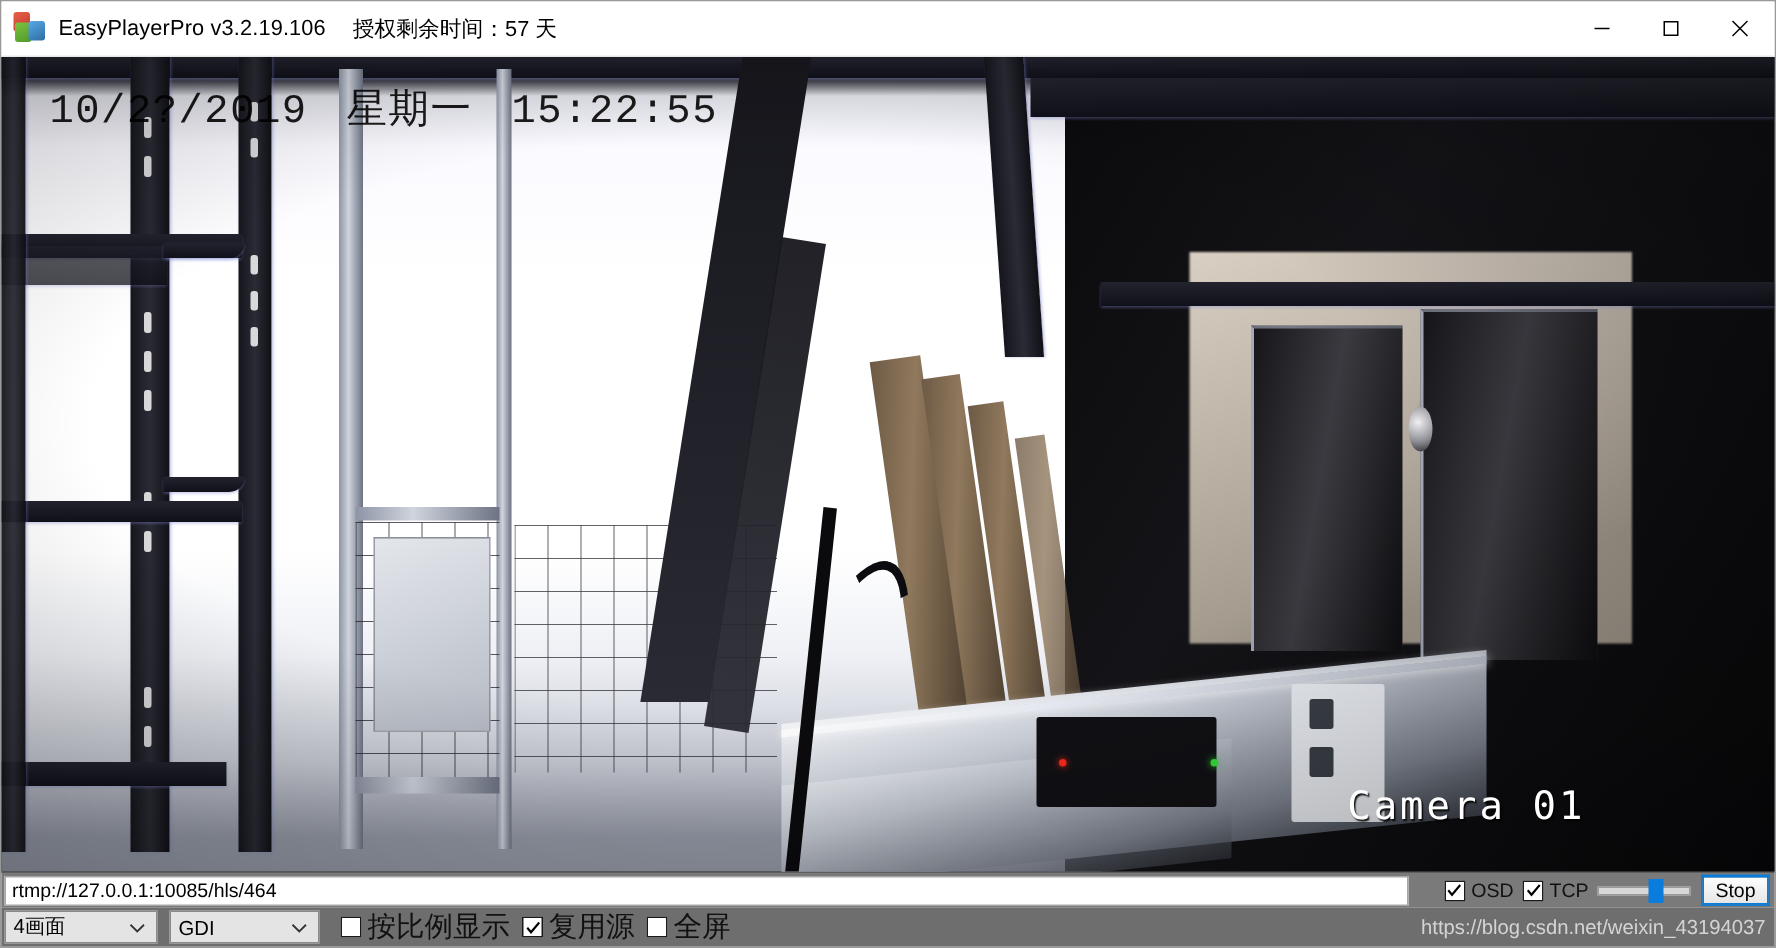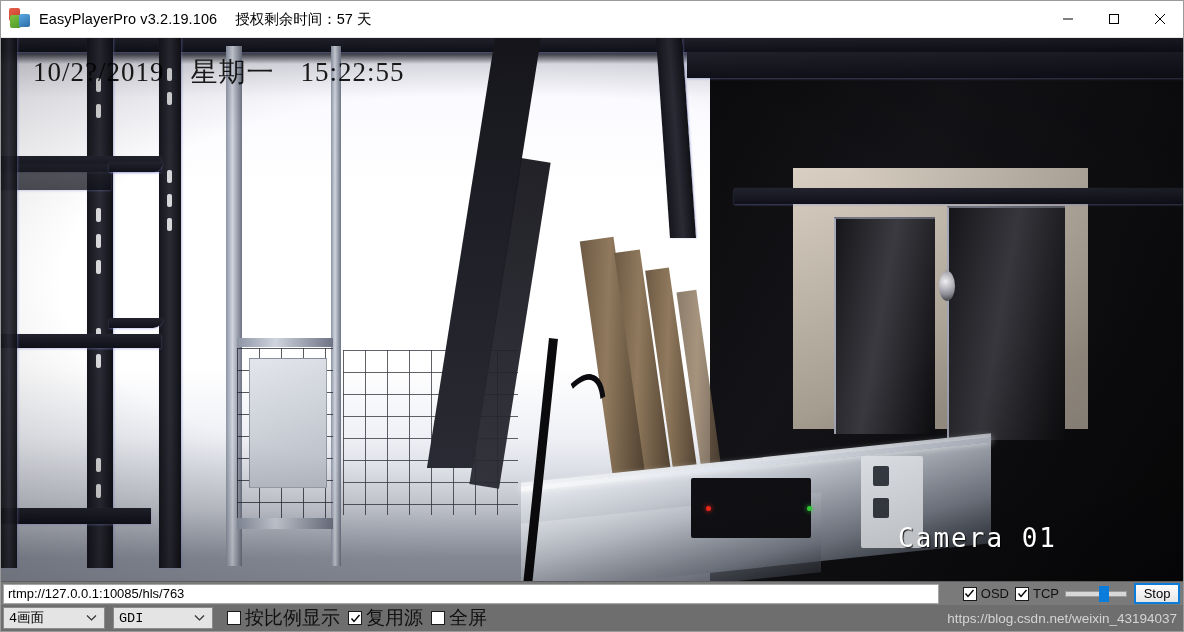--- a/index.html
+++ b/index.html
@@ -178,21 +178,21 @@
     color: #19e619;
     font-family: "Liberation Sans", sans-serif;
     font-weight: bold;
     font-size: 19px;
     letter-spacing: -0.2px;
     text-shadow: 1px 1px 0 #000, -1px 1px 0 #000, 1px -1px 0 #000, -1px -1px 0 #000;
     white-space: nowrap;
   }
   .osd-time {
     position: absolute; left: 32px; top: 16px;
-    font-family: Liberation Serif, serif;
+    font-family: Liberation Mono, monospace;
     font-size: 27px;
     color: #1c1c1c;
     white-space: nowrap;
     mix-blend-mode: multiply;
     letter-spacing: 1px;
   }
   .osd-time .sep { display: inline-block; width: 26px; }
   .osd-camera {
     position: absolute; right: 126px; bottom: 28px;
     font-family: "DejaVu Sans Mono", monospace;
@@ -268,21 +268,21 @@
     gap: 8px; padding: 0 2px;
     position: relative;
   }
   .combo {
     height: 22px; background: #e4e4e4;
     border: 1px solid #8a8a8a;
     display: flex; align-items: center;
     font-size: 13.5px; color: #000;
     padding-left: 5px;
     position: relative;
-    font-family: Liberation Mono, monospace;
+    font-family: Liberation Sans, sans-serif;
   }
   .combo.first { width: 102px; }
   .combo.second { width: 100px; }
   .combo .chev {
     position: absolute; right: 7px; top: 50%; transform: translateY(-50%);
   }
   .toolbar .chk { color: #111; font-size: 19px; }
   .toolbar .chk.first { margin-left: 6px; }
   .watermark {
     position: absolute; right: 6px; top: 50%; transform: translateY(-50%);
@@ -413,21 +413,21 @@
 
 
     <div class="osd-time">
       <span>10/2?/2019</span><span class="sep"></span><span>星期一</span><span class="sep"></span><span>15:22:55</span>
     </div>
 
     <div class="osd-camera">Camera 01</div>
   </div>
 
   <div class="statusbar">
-    <div class="url-field" title="rtmp://">rtmp://127.0.0.1:10085/hls/763</div>
+    <div class="url-field" title="rtmp://">rtmp://127.0.0.1:10085/hls/464</div>
 
     <div class="status-right">
       <div class="chk">
         <span class="box">
           <svg width="11" height="11" viewBox="0 0 11 11">
               <polyline points="1.5,5.5 4,8.5 9.5,2" fill="none" stroke="#000" stroke-width="1.4"></polyline>
             </svg>
         </span>
         <span>OSD</span>
       </div>

